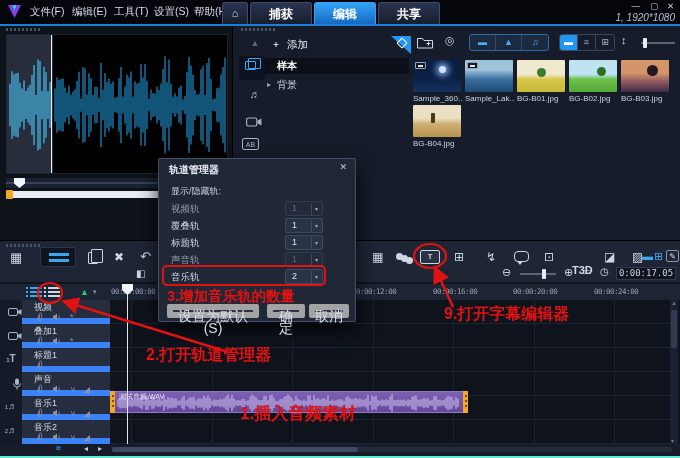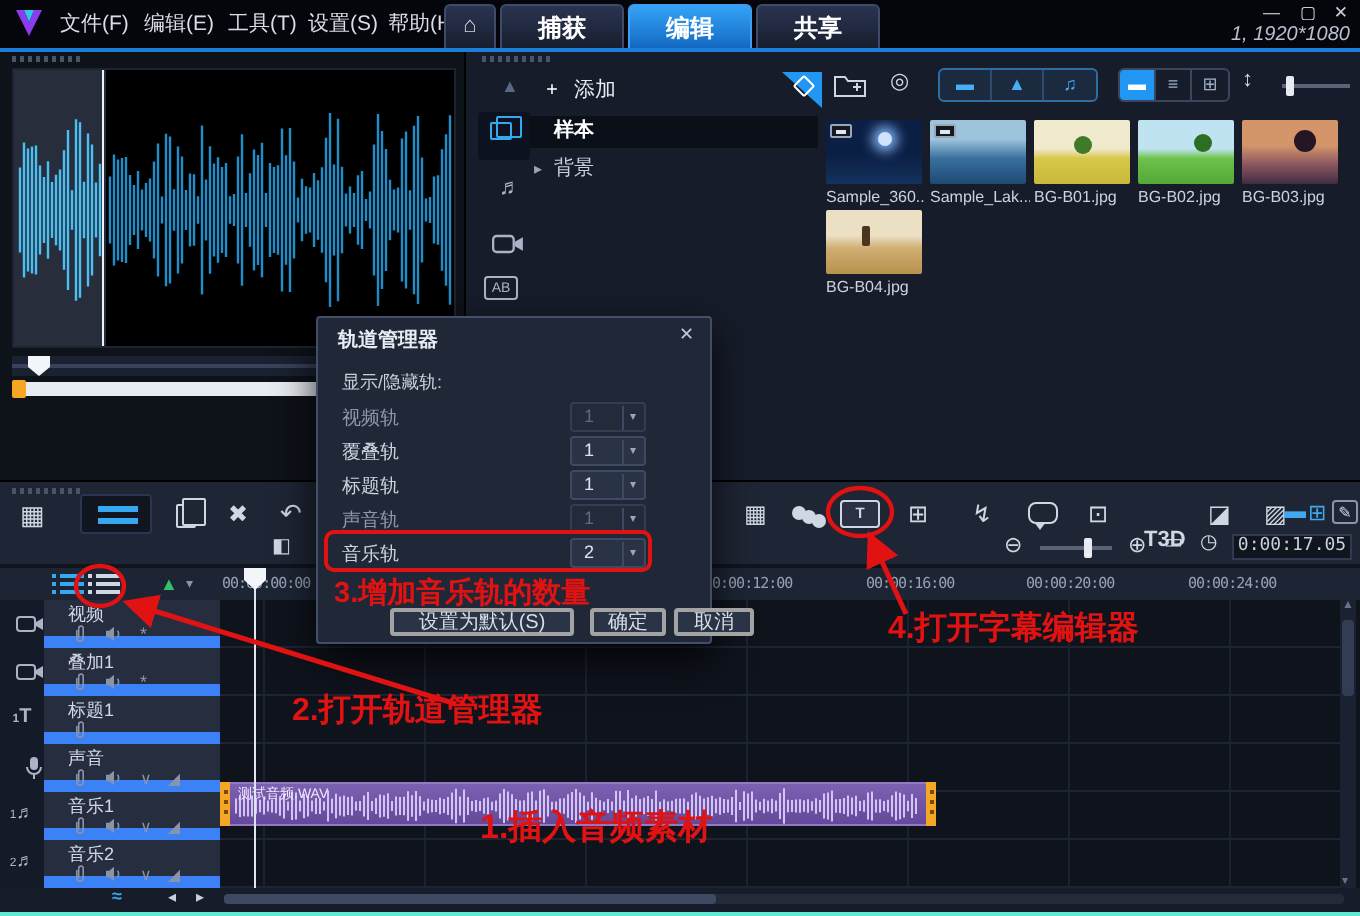--- a/index.html
+++ b/index.html
@@ -137,22 +137,22 @@
   .dlg-section { position:absolute; top:26px; left:12px; font-size:9px; color:#c8cfdc; }
   .dlg-row { position:absolute; left:0; width:198px; height:16px; }
   .dlg-row .lab { position:absolute; left:12px; top:2px; font-size:9.5px; color:#ccd3e0; }
   .dselect { position:absolute; left:126px; top:0; width:38px; height:15px; background:#2a3245; border:1px solid #3e4a64; border-radius:2px; }
   .dselect .val { position:absolute; left:6px; top:1px; font-size:9px; color:#dfe5f0; }
   .dselect .car { position:absolute; right:1px; top:1px; width:10px; height:12px; font-size:6px; color:#9aa6bc; text-align:center; line-height:12px; border-left:1px solid #3e4a64; }
   .dlg-row.off .lab { color:#8f98aa; }
   .dlg-row.off .dselect { background:#232a3a; border-color:#333d52; }
   .dlg-row.off .val { color:#5f6980; }
   .redbox { position:absolute; left:3px; top:106px; width:164px; height:21px; border:2px solid #e11212; border-radius:5px; z-index:21; }
-  .dlg-btn { position:absolute; top:145px; height:14px; background:#2b3447; border:2px solid #a3a3a3; border-radius:2px;
-             font-size:10px; color:#d8dee8; text-align:center; line-height:12px;margin-left:28px; }
+  .dlg-btn { position:absolute; top:145px; height:14px; background:#2b3447; border:6px solid #a3a3a3; border-radius:2px;
+             font-size:14px; color:#d8dee8; text-align:center; line-height:12px; }
 
   
   .anno { position:absolute; color:#e11212; font-weight:bold; z-index:31; white-space:nowrap;
           font-family:"Liberation Sans","DejaVu Sans",sans-serif; }
   #anno-svg { position:absolute; top:0; left:0; width:680px; height:458px; z-index:30; pointer-events:none; }
 </style>
 </head>
 <body>
 
 <div id="app">
@@ -533,15 +533,15 @@
         <path d="M0 0L7 3.5L0 7z" fill="#e11212"></path>
       </marker>
     </defs>
     <ellipse cx="50" cy="293" rx="12" ry="10" fill="none" stroke="#e11212" stroke-width="2.2"></ellipse>
     <line x1="228" y1="352" x2="66" y2="302" stroke="#e11212" stroke-width="2.5" marker-end="url(#ah)"></line>
     <ellipse cx="430" cy="256" rx="16" ry="12" fill="none" stroke="#e11212" stroke-width="2.2"></ellipse>
     <line x1="453" y1="307" x2="436" y2="270" stroke="#e11212" stroke-width="2.5" marker-end="url(#ah)"></line>
   </svg>
   <div class="anno" style="top:402px;left:240px;font-size:17px">1.插入音频素材</div>
   <div class="anno" style="top:345px;left:146px;font-size:16px">2.打开轨道管理器</div>
-  <div class="anno" style="top:304px;left:444px;font-size:16px">4.打开字幕编辑器</div>
+  <div class="anno" style="top:304px;left:444px;font-size:16px">9.打开字幕编辑器</div>
 
 </div>
 
 </body></html>

